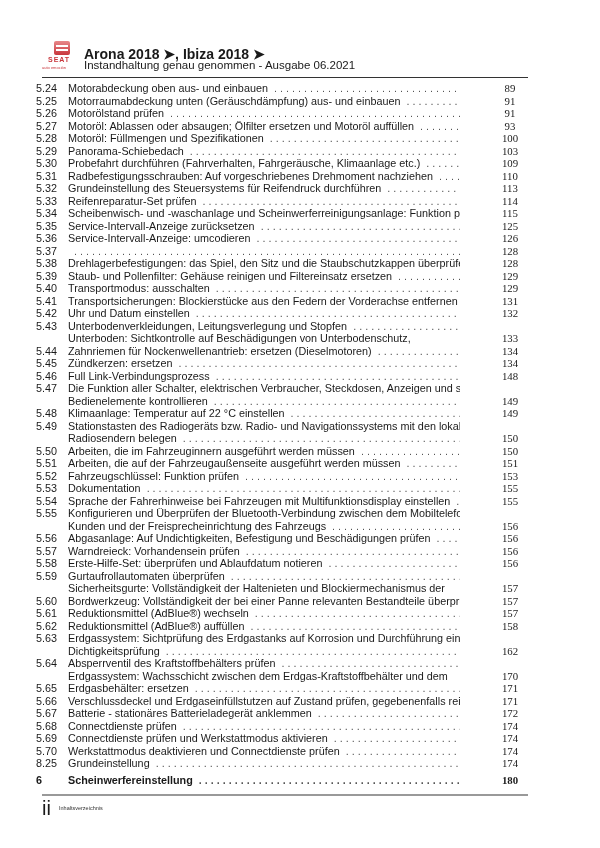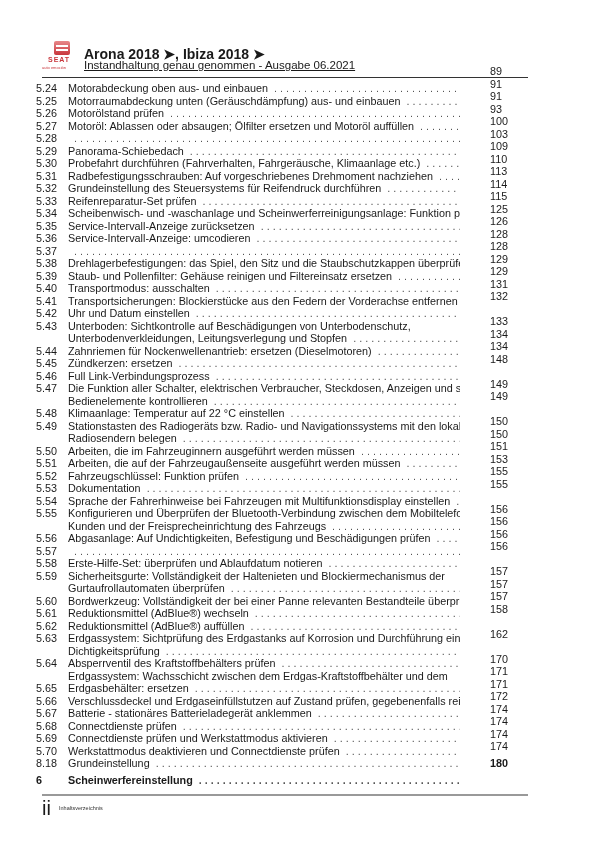--- a/index.html
+++ b/index.html
@@ -8,33 +8,33 @@
   .header { position: absolute; left: 42px; top: 40px; width: 488px; height: 34px; }
   .logo { position: absolute; left: 0; top: 0; width: 40px; height: 34px; }
   .logo-mark { position: absolute; left: 12px; top: 1px; width: 16px; height: 14px;
                background: linear-gradient(#e8888a, #c8363c); border-radius: 2px; }
   .logo-mark::before, .logo-mark::after { content: ""; position: absolute; left: 2px; right: 2px; height: 2px; background: #fff; }
   .logo-mark::before { top: 4px; }
   .logo-mark::after { top: 8px; }
   .logo-word { position: absolute; left: 6px; top: 16px; font-size: 7px; color: #c8363c; font-weight: bold; letter-spacing: 1px; }
   .logo-sub { position: absolute; left: 0px; top: 25px; font-size: 4px; color: #c8363c; white-space: nowrap; }
   .h-title { position: absolute; left: 42px; top: 6px; font-size: 14px; white-space: nowrap; font-weight: bold; }
-  .h-sub { position: absolute; left: 42px; top: 19px; font-size: 11.5px; white-space: nowrap; text-decoration: underline; }
+  .h-sub { position: absolute; left: 42px; top: 19px; font-size: 11.5px; white-space: nowrap; }
   .h-rule { position: absolute; left: 42px; top: 77px; width: 486px; height: 1px; background: #333; }
 
   .toc { position: absolute; left: 36px; top: 82px; width: 450px; }
   .row { position: relative; font-size: 10.8px; line-height: 12.5px; }
   .num { position: absolute; left: 0; top: 0; width: 34px; }
   .title { margin-left: 32px; margin-right: 26px; display: block; }
   .title .line { display: block; white-space: nowrap; overflow: hidden; }
   .title .line.last { display: flex; }
   .title .line.last .txt { flex: 0 0 auto; white-space: nowrap; text-align: right; }
   .title .line.last .dots { flex: 1 1 auto; overflow: hidden; white-space: nowrap; color: #555; letter-spacing: 2.3px; margin-left: 6px; }
   .title .line.last .dots::after { content: ". . . . . . . . . . . . . . . . . . . . . . . . . . . . . . . . . . . . . . . . . . . . . . . . . . . . . . . . . . . . . . . . . . . . . . . . . . . . . . . . . . . . . . . . . . . . . . . . . . . . . . . ."; letter-spacing: 0; }
-  .page { position: absolute; right: -44px; bottom: 17px; width: 40px; text-align: left; }
+  .page { position: absolute; right: -44px; bottom: 0; width: 40px; text-align: center; font-family: Liberation Serif, serif; }
   .row.chapter { font-weight: bold; margin-top: 4px; }
 
   .f-rule { position: absolute; left: 42px; top: 794px; width: 486px; height: 2px; background: #999; }
   .f-pagenum { position: absolute; left: 42px; top: 797px; font-size: 20px; }
   .f-label { position: absolute; left: 59px; top: 805px; font-size: 5.5px; color: #333; }
 </style>
 </head>
 <body>
 
 <div class="header">
@@ -86,20 +86,21 @@
           <span class="txt">Motoröl: Ablassen oder absaugen; Ölfilter ersetzen und Motoröl auffüllen</span>
           <span class="dots"></span>
         </span>
       </span>
       <span class="page">93</span>
     </div>
     <div class="row">
       <span class="num">5.28</span>
       <span class="title">
         <span class="line last">
+          <span class="txt">Motoröl: Füllmengen und Spezifikationen</span>
           <span class="dots"></span>
         </span>
       </span>
       <span class="page">100</span>
     </div>
     <div class="row">
       <span class="num">5.29</span>
       <span class="title">
         <span class="line last">
           <span class="txt">Panorama-Schiebedach</span>
@@ -233,25 +234,25 @@
         <span class="line last">
           <span class="txt">Uhr und Datum einstellen</span>
           <span class="dots"></span>
         </span>
       </span>
       <span class="page">132</span>
     </div>
     <div class="row">
       <span class="num">5.43</span>
       <span class="title">
+        <span class="line last">
+          <span class="txt">Unterbodenverkleidungen, Leitungsverlegung und Stopfen</span>
+          <span class="dots"></span>
+        </span>
         <span class="line">Unterboden: Sichtkontrolle auf Beschädigungen von Unterbodenschutz,</span>
-        <span class="line last">
-          <span class="txt">Unterbodenverkleidungen, Leitungsverlegung und Stopfen</span>
-          <span class="dots"></span>
-        </span>
       </span>
       <span class="page">133</span>
     </div>
     <div class="row">
       <span class="num">5.44</span>
       <span class="title">
         <span class="line last">
           <span class="txt">Zahnriemen für Nockenwellenantrieb: ersetzen (Dieselmotoren)</span>
           <span class="dots"></span>
         </span>
@@ -378,43 +379,44 @@
           <span class="txt">Abgasanlage: Auf Undichtigkeiten, Befestigung und Beschädigungen prüfen</span>
           <span class="dots"></span>
         </span>
       </span>
       <span class="page">156</span>
     </div>
     <div class="row">
       <span class="num">5.57</span>
       <span class="title">
         <span class="line last">
+          <span class="txt">Warndreieck: Vorhandensein prüfen</span>
           <span class="dots"></span>
         </span>
       </span>
       <span class="page">156</span>
     </div>
     <div class="row">
       <span class="num">5.58</span>
       <span class="title">
         <span class="line last">
           <span class="txt">Erste-Hilfe-Set: überprüfen und Ablaufdatum notieren</span>
           <span class="dots"></span>
         </span>
       </span>
       <span class="page">156</span>
     </div>
     <div class="row">
       <span class="num">5.59</span>
       <span class="title">
+        <span class="line last">
+          <span class="txt">Gurtaufrollautomaten überprüfen</span>
+          <span class="dots"></span>
+        </span>
         <span class="line">Sicherheitsgurte: Vollständigkeit der Haltenieten und Blockiermechanismus der</span>
-        <span class="line last">
-          <span class="txt">Gurtaufrollautomaten überprüfen</span>
-          <span class="dots"></span>
-        </span>
       </span>
       <span class="page">157</span>
     </div>
     <div class="row">
       <span class="num">5.60</span>
       <span class="title">
         <span class="line last">
           <span class="txt">Bordwerkzeug: Vollständigkeit der bei einer Panne relevanten Bestandteile überprüfen</span>
           <span class="dots"></span>
         </span>
@@ -514,21 +516,21 @@
       <span class="num">5.70</span>
       <span class="title">
         <span class="line last">
           <span class="txt">Werkstattmodus deaktivieren und Connectdienste prüfen</span>
           <span class="dots"></span>
         </span>
       </span>
       <span class="page">174</span>
     </div>
     <div class="row">
-      <span class="num">8.18</span>
+      <span class="num">8.25</span>
       <span class="title">
         <span class="line last">
           <span class="txt">Grundeinstellung</span>
           <span class="dots"></span>
         </span>
       </span>
       <span class="page">174</span>
     </div>
     <div class="row chapter">
       <span class="num">6</span>

